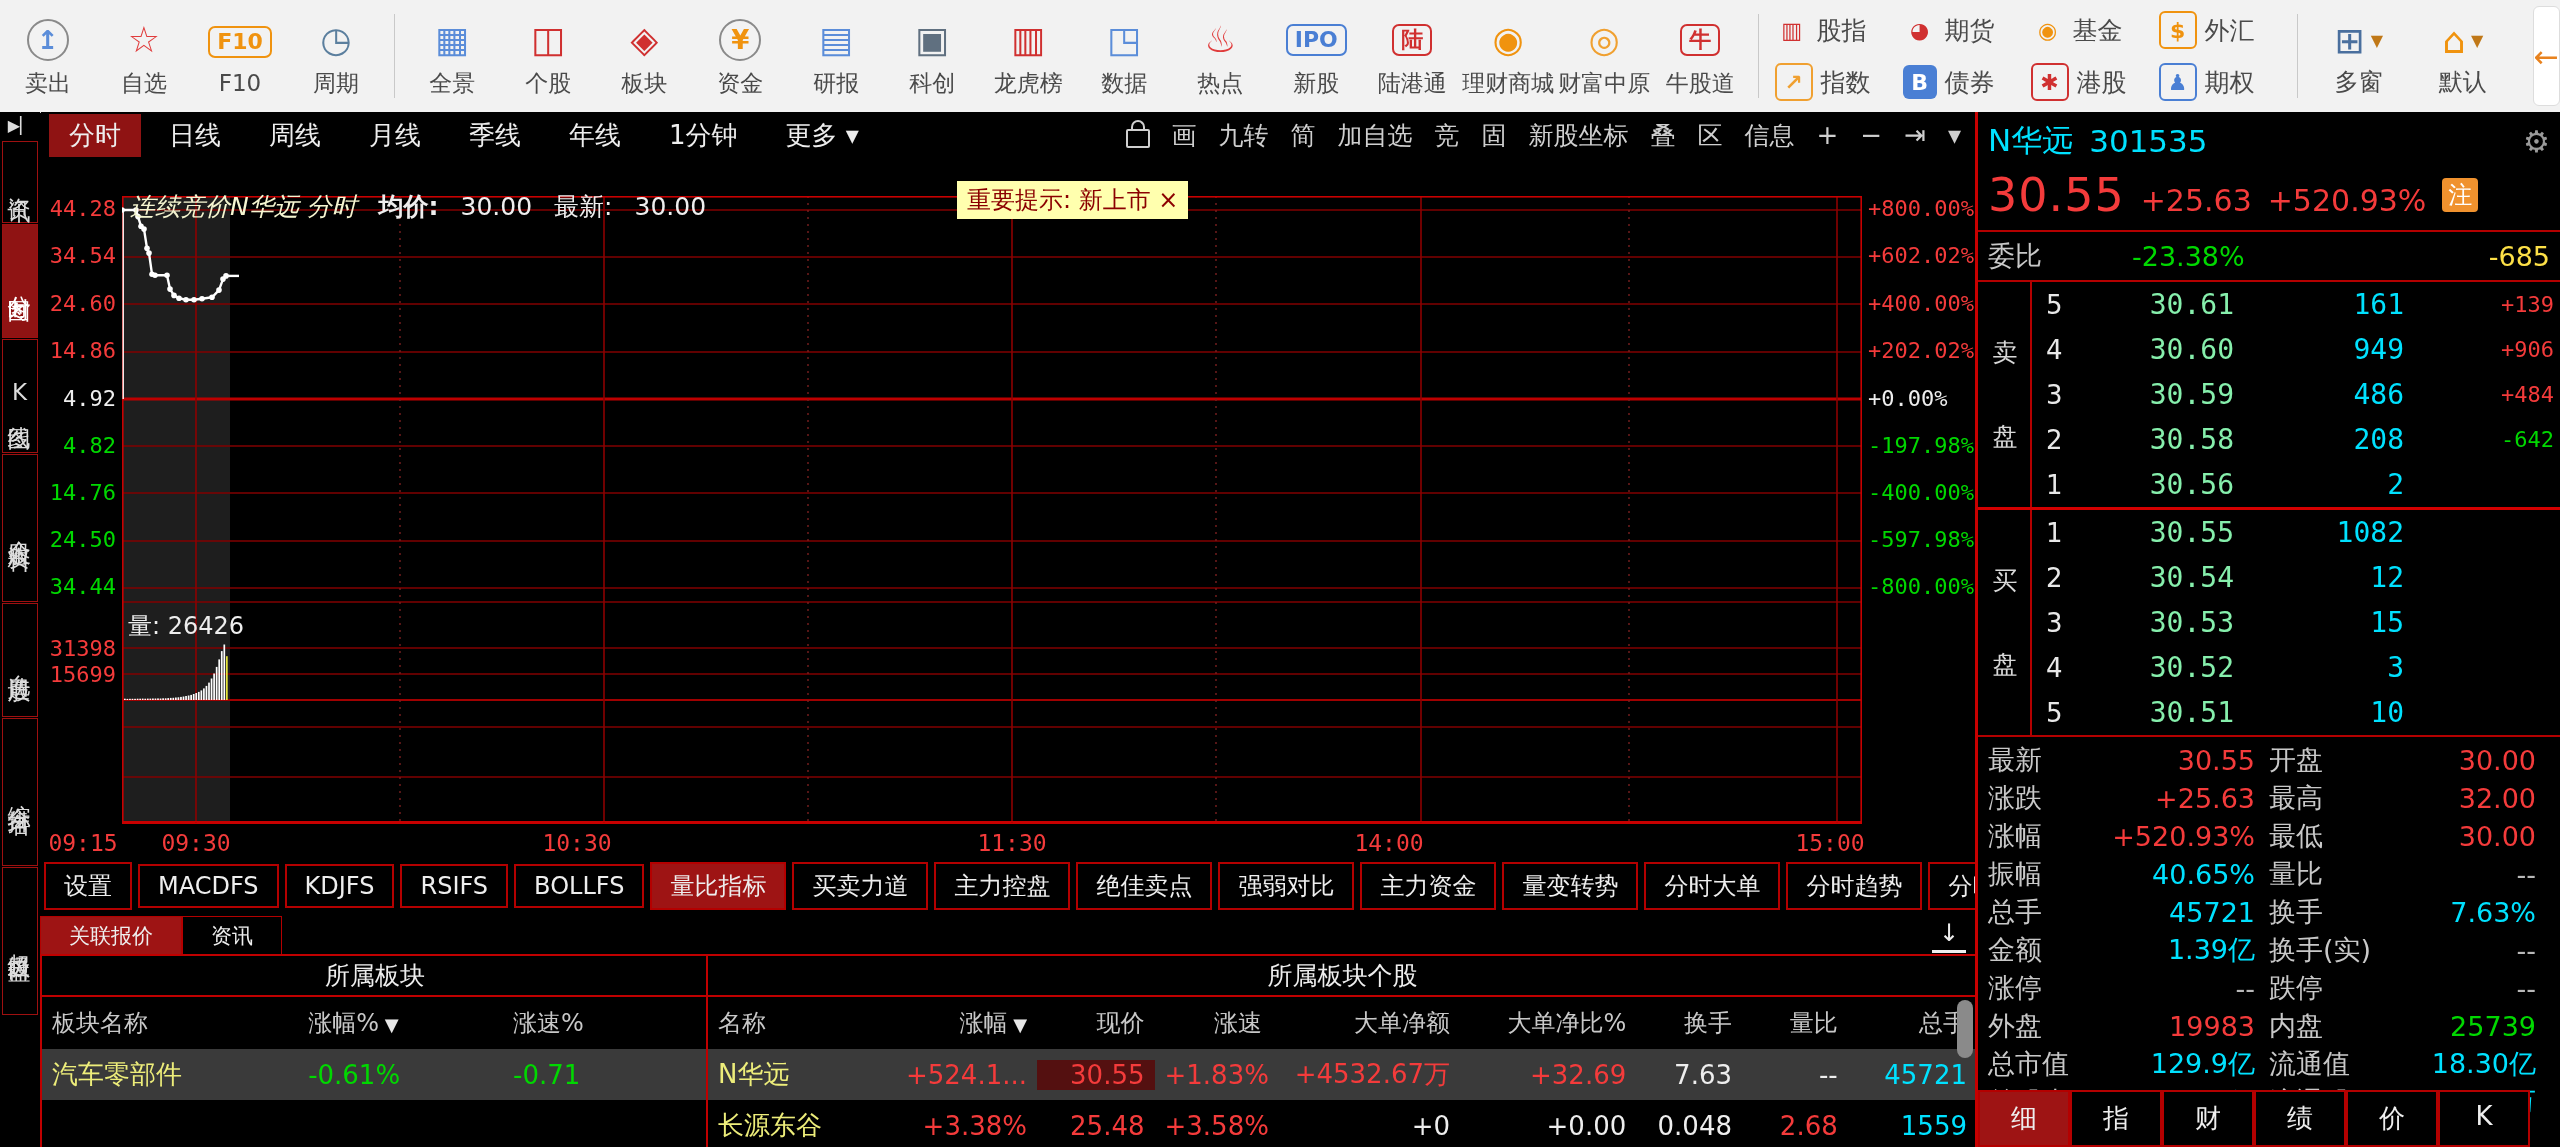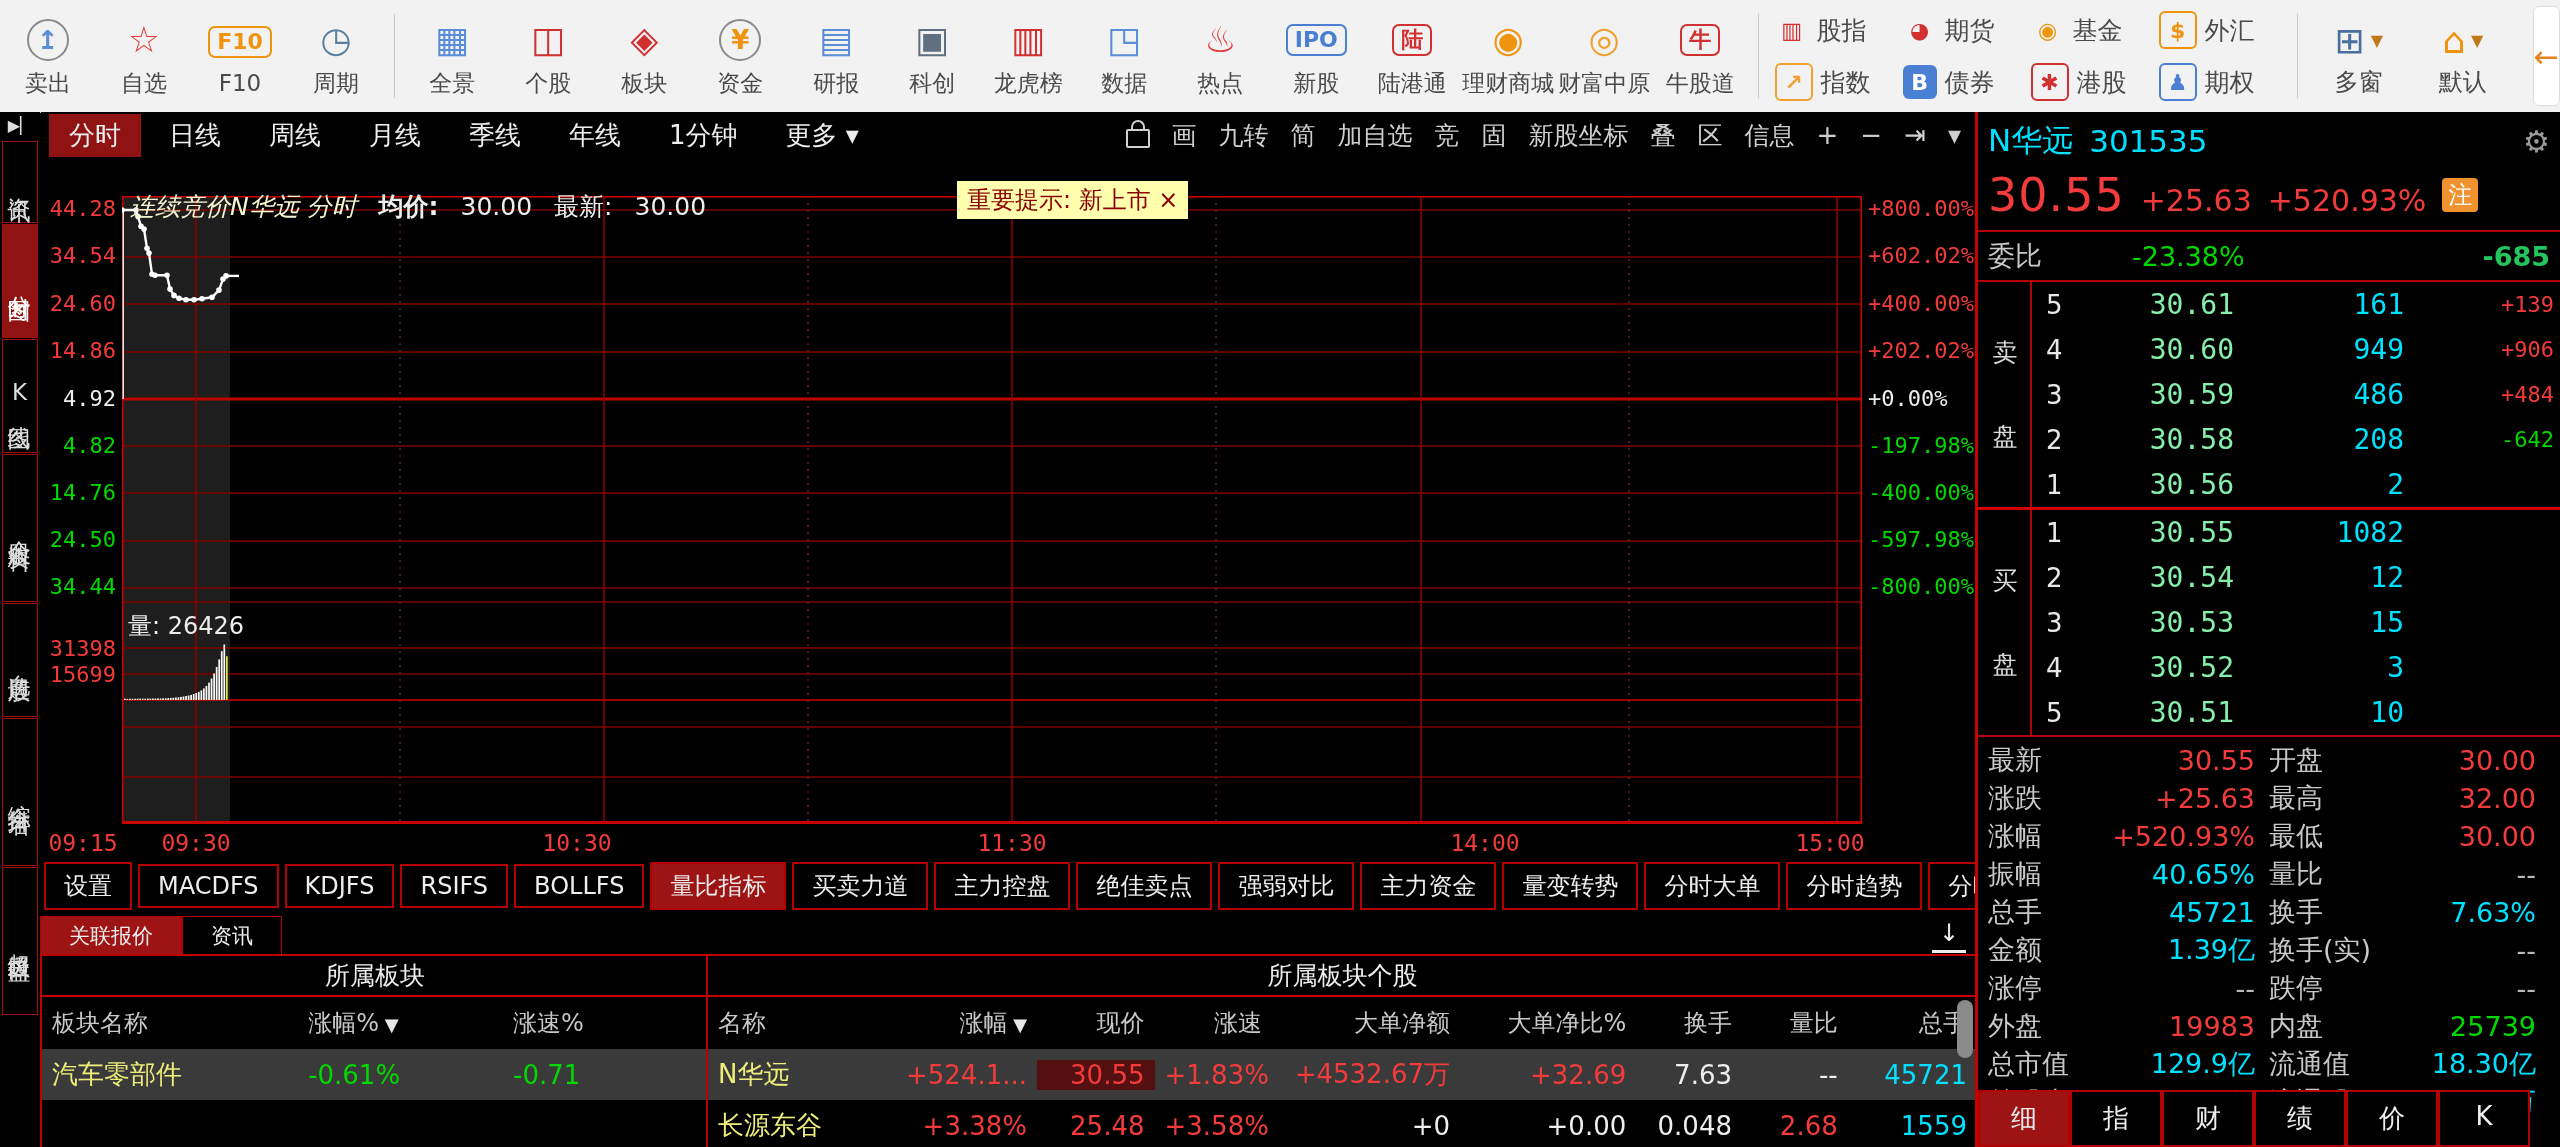--- a/index.html
+++ b/index.html
@@ -84,21 +84,21 @@
   #q-title{padding:8px 10px 0 10px;color:#00e1ff;font-size:31px;display:flex;align-items:center;}
   #q-title .code{margin-left:16px;}
   #q-gear{margin-left:auto;color:#9a9a9a;font-size:30px;cursor:pointer;}
   #q-price-row{padding:6px 10px 8px 10px;display:flex;align-items:baseline;gap:16px;border-bottom:2px solid #b40000;}
   #q-price{font-size:46px;color:#f43b3b;letter-spacing:1px;}
   #q-chg,#q-pct{font-size:30px;color:#f43b3b;}
   #q-badge{background:#f0922e;color:#fff;font-size:24px;padding:1px 6px;border-radius:4px;align-self:center;}
   #q-weibi{display:flex;align-items:center;font-size:27px;padding:6px 10px;border-bottom:2px solid #b40000;}
   #q-weibi .lbl{color:#c8c8c8;}
   #q-weibi .v1{color:#00d800;margin-left:90px;}
-  #q-weibi .v2{color:#22c55e;margin-left:auto;font-weight:bold;}
+  #q-weibi .v2{color:#fde047;margin-left:auto;}
   .book{position:relative;border-bottom:3px solid #d40000;}
   .book .sidelab{position:absolute;left:10px;top:0;bottom:0;width:34px;display:flex;flex-direction:column;
                  justify-content:space-around;align-items:center;color:#d8d8d8;font-size:25px;padding:28px 0;}
   .book .rows{margin-left:52px;border-left:2px solid #b40000;}
   .brow{display:grid;grid-template-columns:52px 150px 170px 1fr;align-items:center;height:45px;font-size:28px;}
   .brow .lv{color:#e8e8e8;padding-left:14px;font-size:26px;}
   .brow .pr{text-align:right;color:#86efac;}
   .brow .vol{text-align:right;color:#00e1ff;}
   .brow .dlt{text-align:right;font-size:22px;padding-right:6px;}
   #q-stats{padding:4px 10px 0 10px;position:relative;}
@@ -443,21 +443,21 @@
       <div class="axlbl r mono down" style="left: 1868px; top: 433px;">-197.98%</div>
       <div class="axlbl r mono down" style="left: 1868px; top: 480px;">-400.00%</div>
       <div class="axlbl r mono down" style="left: 1868px; top: 527px;">-597.98%</div>
       <div class="axlbl r mono down" style="left: 1868px; top: 574px;">-800.00%</div>
       <div class="axlbl mono up" style="left: 38px; top: 636px;">31398</div>
       <div class="axlbl mono up" style="left: 38px; top: 662px;">15699</div>
       <div class="timelbl mono" style="left: 38px;">09:15</div>
       <div class="timelbl mono" style="left: 151px;">09:30</div>
       <div class="timelbl mono" style="left: 532px;">10:30</div>
       <div class="timelbl mono" style="left: 967px;">11:30</div>
-      <div class="timelbl mono" style="left: 1440px;">14:00</div>
+      <div class="timelbl mono" style="left: 1344px;">14:00</div>
       <div class="timelbl mono" style="left: 1785px;">15:00</div>
     </div>
 
   <div id="indbar" class="abs">
       <div class="itab">设置</div>
       <div class="itab">MACDFS</div>
       <div class="itab">KDJFS</div>
       <div class="itab">RSIFS</div>
       <div class="itab">BOLLFS</div>
       <div class="itab active">量比指标</div>

